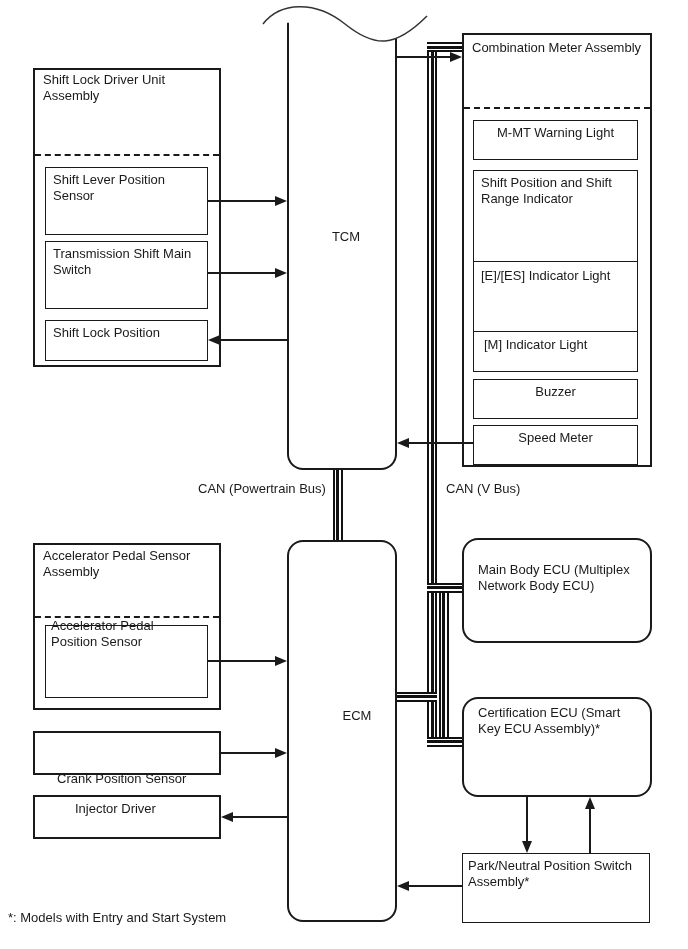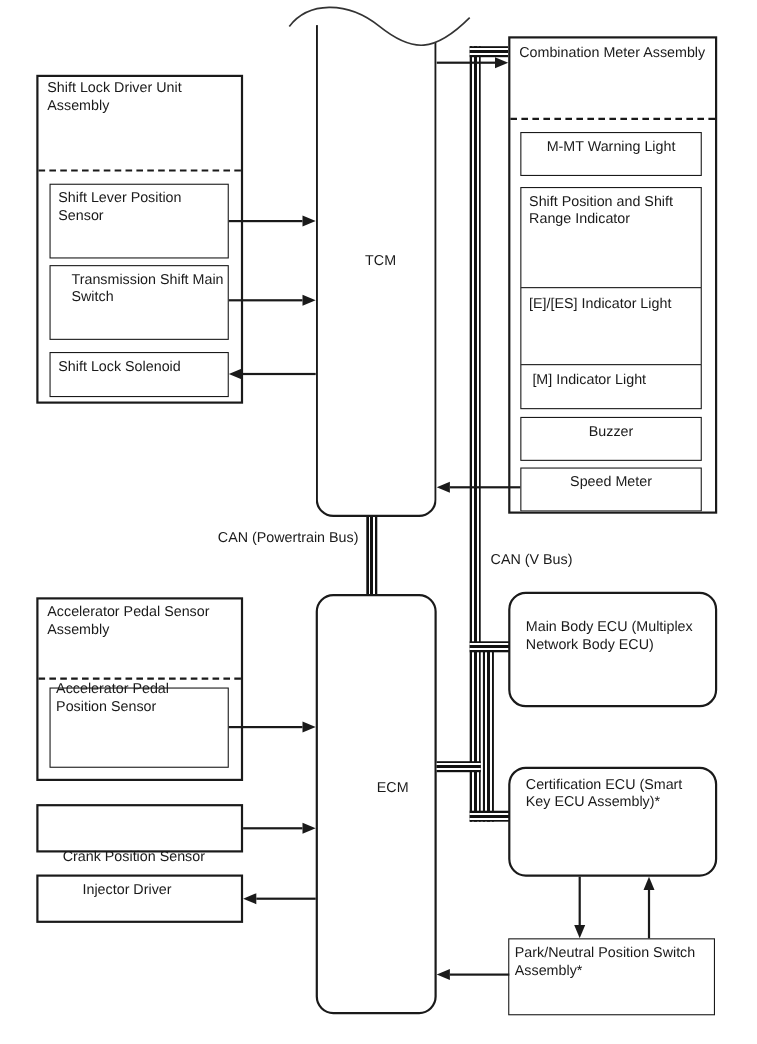--- a/index.html
+++ b/index.html
@@ -32,58 +32,59 @@
 <div class="canvas">
 
   <div class="box" style="left:33px;top:68px;width:188px;height:299px;"></div>
   <div class="lbl" style="left:43px;top:72px;width:150px;">Shift Lock Driver Unit Assembly</div>
   <div class="dash" style="left:35px;top:154px;width:184px;"></div>
 
   <div class="box-thin" style="left:45px;top:167px;width:163px;height:68px;"></div>
   <div class="lbl" style="left:53px;top:172px;width:130px;">Shift Lever Position Sensor</div>
 
   <div class="box-thin" style="left:45px;top:241px;width:163px;height:68px;"></div>
-  <div class="lbl" style="left:53px;top:246px;width:140px;margin-left:12px;">Transmission Shift Main Switch</div>
+  <div class="lbl" style="left:53px;top:246px;width:140px;">Transmission Shift Main Switch</div>
 
   <div class="box-thin" style="left:45px;top:320px;width:163px;height:41px;"></div>
-  <div class="lbl" style="left:53px;top:325px;width:150px;">Shift Lock Solenoid</div>
+  <div class="lbl" style="left:53px;top:325px;width:150px;">Shift Lock Position</div>
 
   <div class="box" style="left:33px;top:543px;width:188px;height:167px;"></div>
   <div class="lbl" style="left:43px;top:548px;width:150px;">Accelerator Pedal Sensor Assembly</div>
   <div class="dash" style="left:35px;top:616px;width:184px;"></div>
 
   <div class="box-thin" style="left:45px;top:625px;width:163px;height:73px;"></div>
   <div class="lbl" style="left:51px;top:618px;width:150px;">Accelerator Pedal Position Sensor</div>
 
   <div class="box" style="left:33px;top:731px;width:188px;height:44px;"></div>
   <div class="lbl" style="left:57px;top:771px;width:160px;">Crank Position Sensor</div>
 
   <div class="box" style="left:33px;top:795px;width:188px;height:44px;"></div>
   <div class="lbl" style="left:75px;top:801px;width:140px;">Injector Driver</div>
 
+  <div class="lbl" style="left:8px;top:910px;width:300px;">*: Models with Entry and Start System</div>
 
   <div class="box" style="left:287px;top:18px;width:110px;height:452px;border-top:none;border-radius:0 0 16px 16px;"></div>
   <svg style="left:255px;top:0;" width="176" height="50" viewBox="0 0 176 50">
     <path d="M 8 24 C 25 2, 60 0, 90 24 S 140 48, 172 16" fill="#ffffff" stroke="#333" stroke-width="1.5"></path>
   </svg>
   <div class="lbl center" style="left:287px;top:229px;width:118px;">TCM</div>
 
   <div class="box rounded" style="left:287px;top:540px;width:110px;height:382px;"></div>
   <div class="lbl center" style="left:287px;top:708px;width:110px;margin-left:15px;">ECM</div>
 
   <div class="busv" style="left:333px;top:470px;height:70px;"></div>
   <div class="lbl" style="left:198px;top:481px;white-space:nowrap;">CAN (Powertrain Bus)</div>
 
   <div class="busv" style="left:427px;top:42px;height:705px;"></div>
   <div class="busv" style="left:439px;top:588px;height:159px;"></div>
   <div class="bush" style="left:427px;top:42px;width:35px;"></div>
   <div class="bush" style="left:427px;top:583px;width:36px;"></div>
   <div class="bush" style="left:397px;top:692px;width:40px;"></div>
   <div class="bush" style="left:427px;top:737px;width:36px;"></div>
-  <div class="lbl" style="left:446px;top:481px;white-space:nowrap;margin-top:20px;">CAN (V Bus)</div>
+  <div class="lbl" style="left:446px;top:481px;white-space:nowrap;">CAN (V Bus)</div>
 
   <div class="box" style="left:462px;top:33px;width:190px;height:434px;"></div>
   <div class="lbl" style="left:472px;top:40px;width:180px;white-space:nowrap;">Combination Meter Assembly</div>
   <div class="dash" style="left:464px;top:107px;width:186px;"></div>
 
   <div class="box-thin" style="left:473px;top:120px;width:165px;height:40px;"></div>
   <div class="lbl center" style="left:473px;top:125px;width:165px;">M-MT Warning Light</div>
 
   <div class="box-thin" style="left:473px;top:170px;width:165px;height:92px;"></div>
   <div class="lbl" style="left:481px;top:175px;width:145px;">Shift Position and Shift Range Indicator</div>

